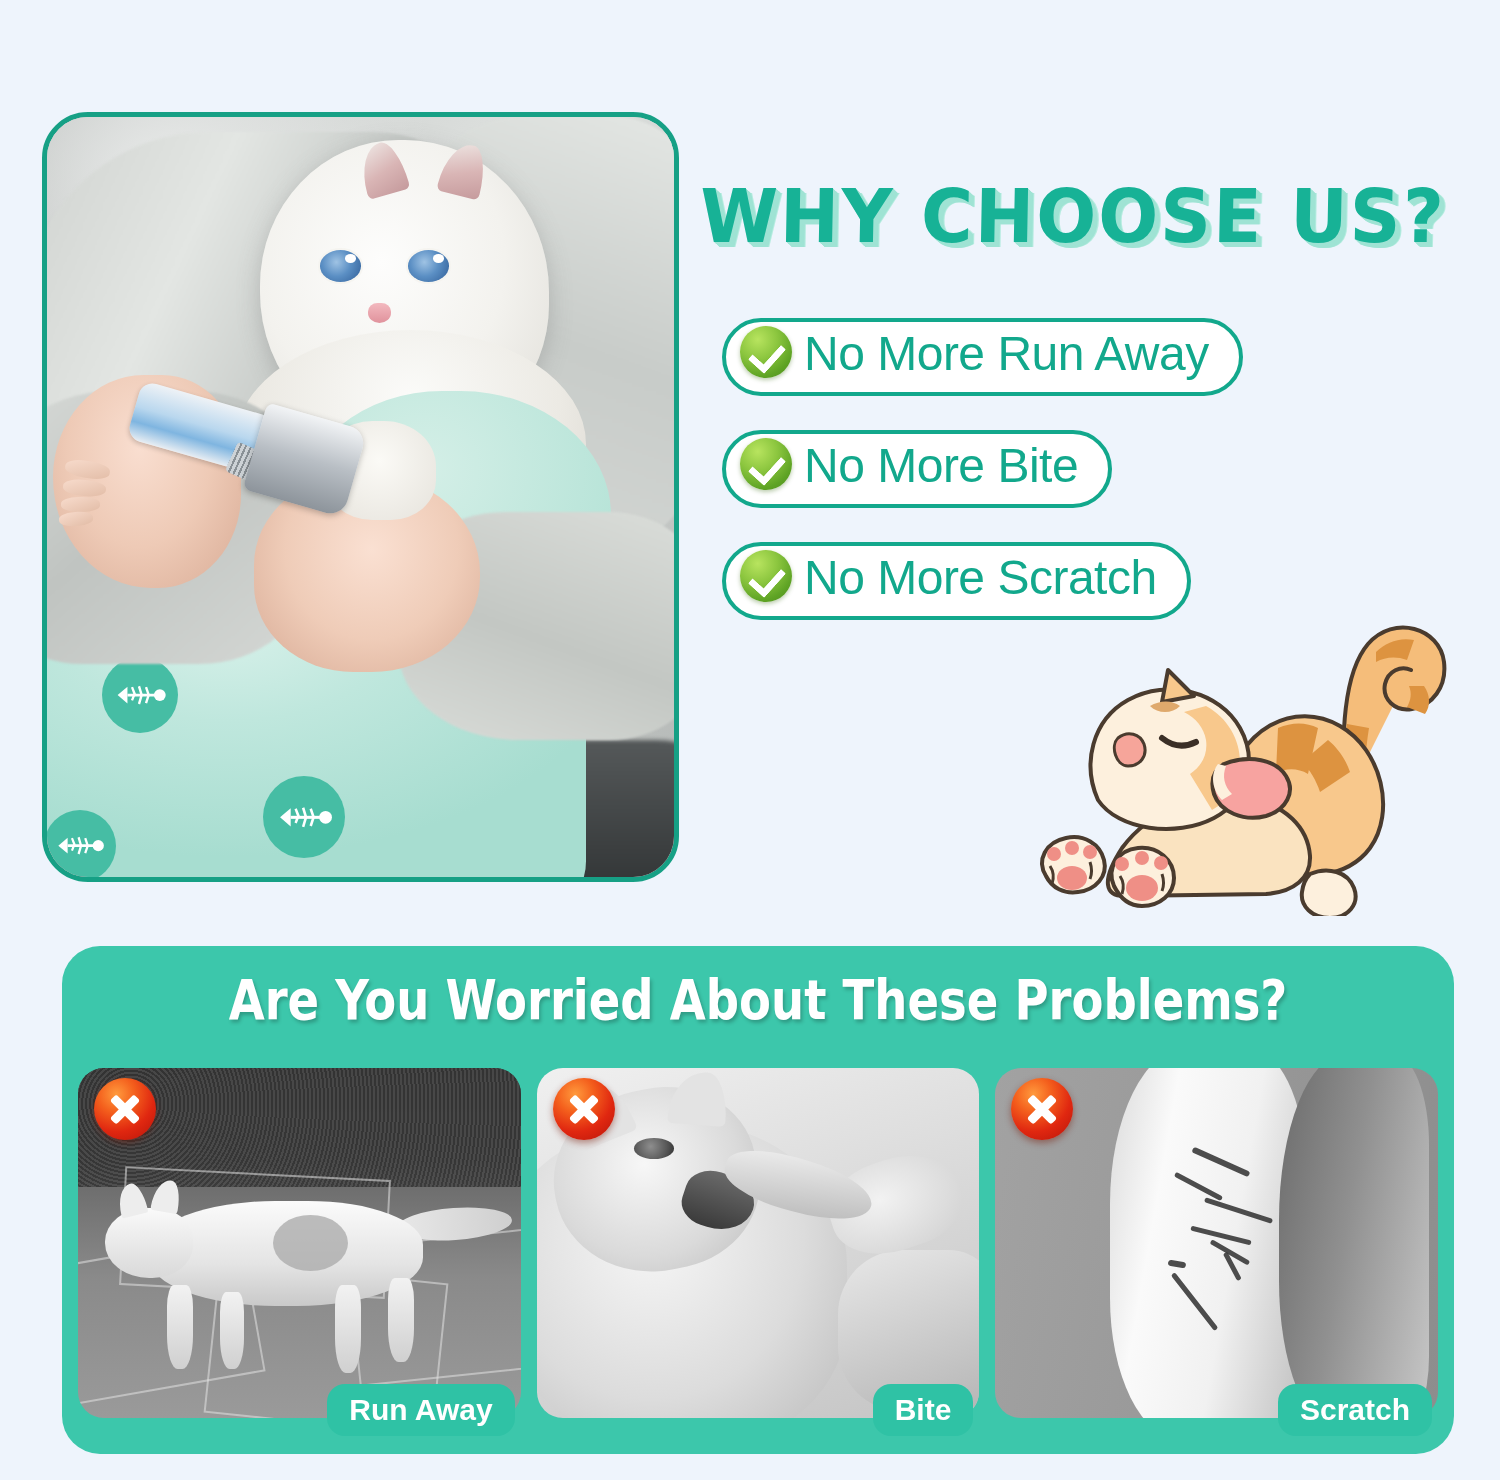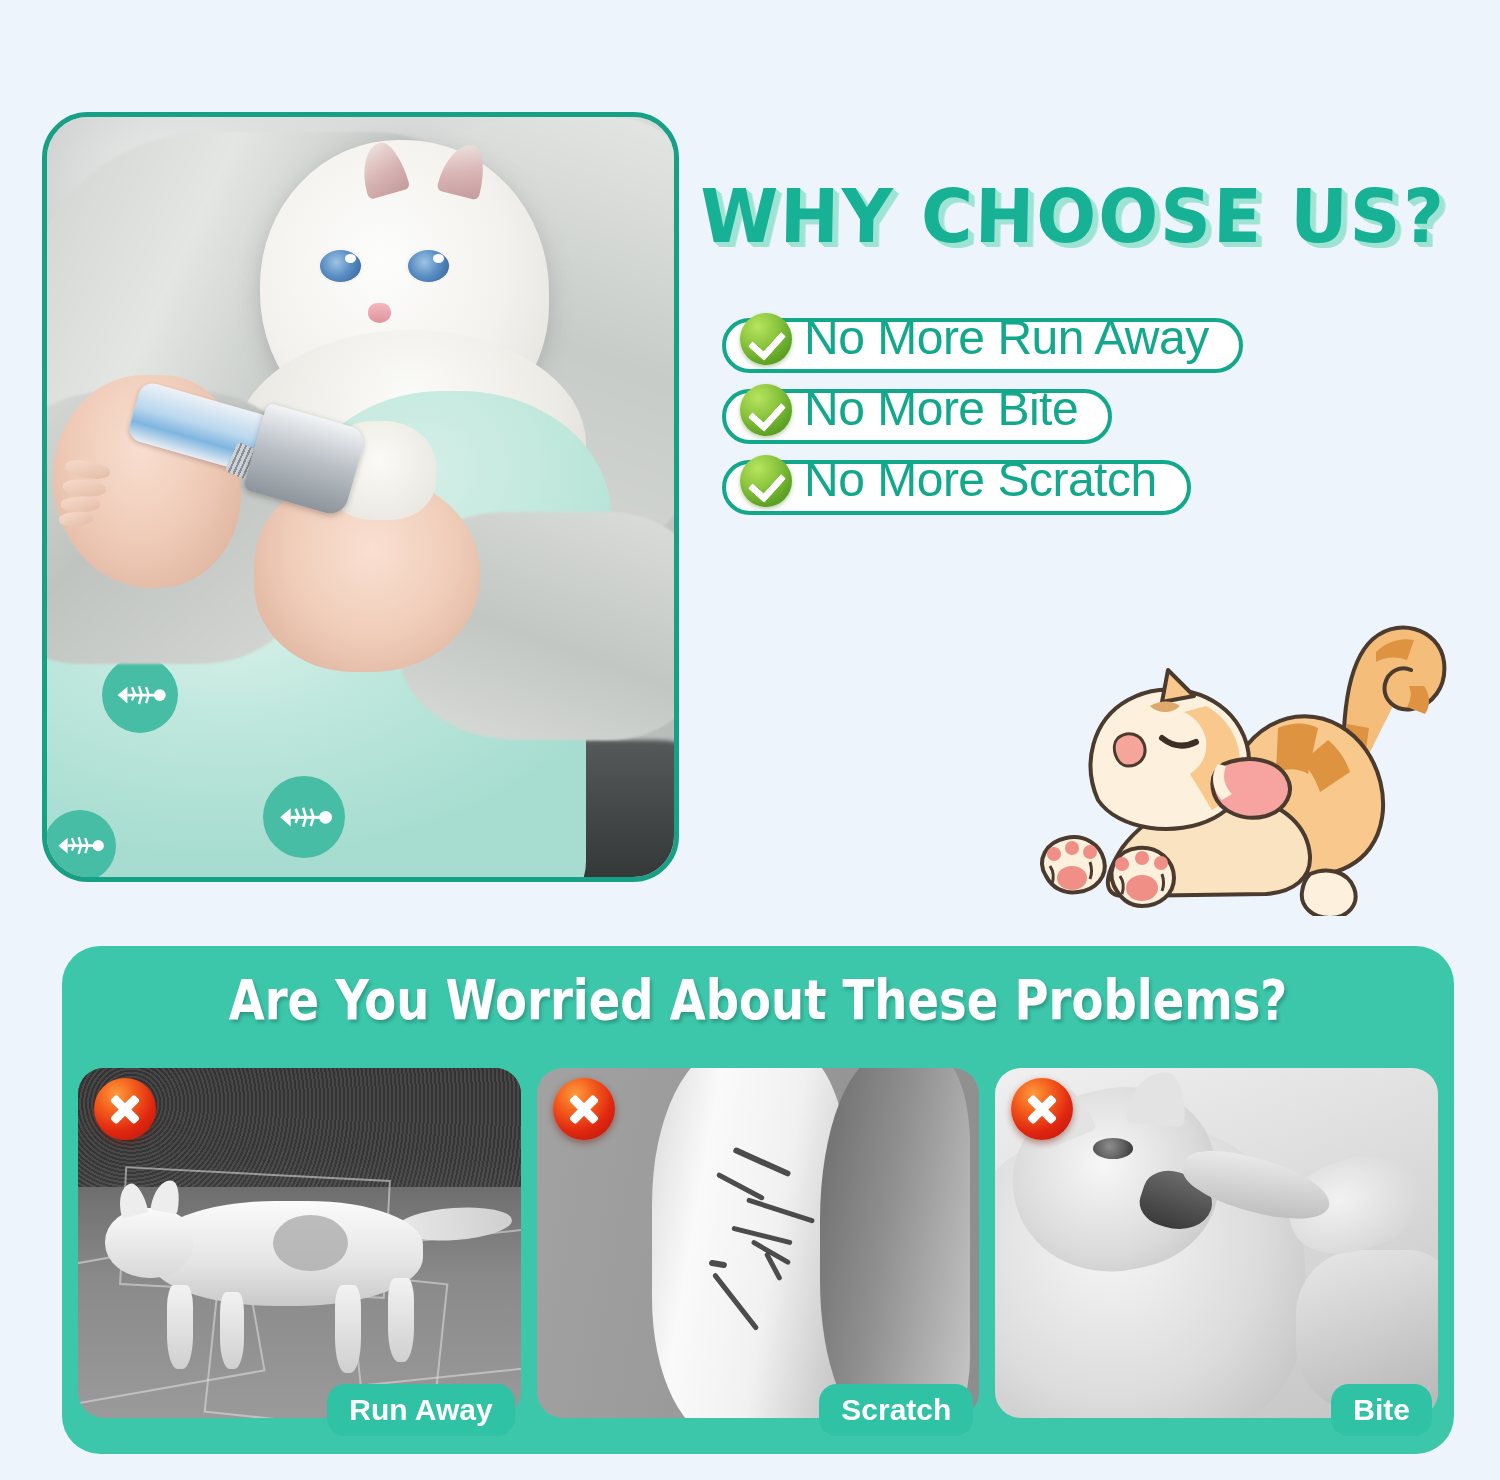--- a/index.html
+++ b/index.html
@@ -193,27 +193,27 @@
     text-shadow:
        1px 1px 0 #9fe3d4, 2px 2px 0 #9fe3d4, 3px 3px 0 #9fe3d4,
        4px 4px 0 #9fe3d4, 5px 5px 0 #9fe3d4, 6px 5px 0 #b6ece0;
     white-space: nowrap;
     line-height: 96px;
   }
 
   .pill-list { position: absolute; left: 722px; top: 318px; }
   .pill {
     display: inline-flex;
-    align-items: flex-end;
+    align-items: flex-start;
     background: #ffffff;
     border: 4px solid #12a88c;
     border-radius: 60px;
     padding: 4px 30px 4px 14px;
-    margin-bottom: 16px;
-    height: 55px;
+    margin-bottom: 34px;
+    height: 78px;
   }
   .pill-row { display: block; }
   .check {
     width: 52px; height: 52px;
     border-radius: 50%;
     background:
       radial-gradient(circle at 34% 26%, #b8e45f 0%, #8cc63f 38%, #5ea324 72%, #4d8c1c 100%);
     box-shadow: 0 2px 4px rgba(60,110,20,.35);
     flex: 0 0 auto;
     position: relative;
@@ -640,52 +640,52 @@
             <div class="sc1-leg" style="left:70%; top:60%; width:6%;  height:24%;"></div>
           </div>
         </div>
         <div class="badge-x"></div>
         <div class="prob-label">Run Away</div>
       </div>
 
       <div class="prob">
         <div class="prob-img">
           <div class="scene">
+            <div class="sc3-bg"></div>
+            <div class="sc3-body"></div>
+            <div class="sc3-hand"></div>
+            <div class="sc3-paw"></div>
+            <div class="sc3-head"></div>
+            <div class="sc3-ear" style="left:8%;  top:6%;  transform:rotate(-22deg);"></div>
+            <div class="sc3-ear" style="left:30%; top:1%;  transform:rotate(4deg);"></div>
+            <div class="sc3-eye"></div>
+            <div class="sc3-mouth"></div>
+            <div class="sc3-finger"></div>
+          </div>
+        </div>
+        <div class="badge-x"></div>
+        <div class="prob-label">Bite</div>
+      </div>
+
+      <div class="prob">
+        <div class="prob-img">
+          <div class="scene">
             <div class="sc2-bg"></div>
             <div class="sc2-arm"></div>
             <div class="sc2-arm2"></div>
             <div class="sc2-scr" style="left:44%; top:26%; width:14%; height:1.6%; transform:rotate(24deg);"></div>
             <div class="sc2-scr" style="left:40%; top:33%; width:12%; height:1.4%; transform:rotate(28deg);"></div>
             <div class="sc2-scr" style="left:47%; top:40%; width:16%; height:1.5%; transform:rotate(18deg);"></div>
             <div class="sc2-scr" style="left:44%; top:47%; width:14%; height:1.4%; transform:rotate(14deg);"></div>
             <div class="sc2-scr" style="left:48%; top:52%; width:10%; height:1.3%; transform:rotate(30deg);"></div>
             <div class="sc2-scr" style="left:50%; top:56%; width:7%;  height:1.3%; transform:rotate(62deg);"></div>
             <div class="sc2-scr" style="left:37%; top:66%; width:16%; height:1.5%; transform:rotate(52deg);"></div>
             <div class="sc2-scr" style="left:39%; top:55%; width:4%;  height:1.6%; transform:rotate(10deg);"></div>
           </div>
         </div>
         <div class="badge-x"></div>
         <div class="prob-label">Scratch</div>
       </div>
 
-      <div class="prob">
-        <div class="prob-img">
-          <div class="scene">
-            <div class="sc3-bg"></div>
-            <div class="sc3-body"></div>
-            <div class="sc3-hand"></div>
-            <div class="sc3-paw"></div>
-            <div class="sc3-head"></div>
-            <div class="sc3-ear" style="left:8%;  top:6%;  transform:rotate(-22deg);"></div>
-            <div class="sc3-ear" style="left:30%; top:1%;  transform:rotate(4deg);"></div>
-            <div class="sc3-eye"></div>
-            <div class="sc3-mouth"></div>
-            <div class="sc3-finger"></div>
-          </div>
-        </div>
-        <div class="badge-x"></div>
-        <div class="prob-label">Bite</div>
-      </div>
-
     </div>
   </div>
 
 </div>
 
 </body></html>

